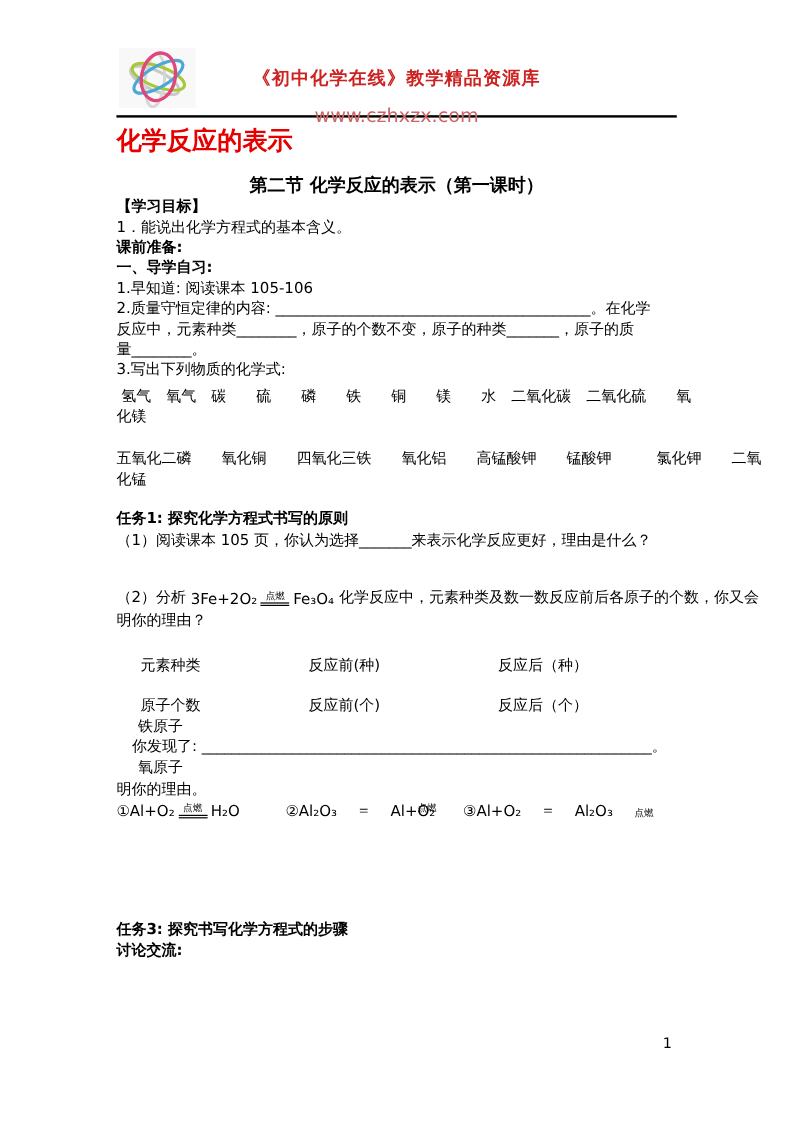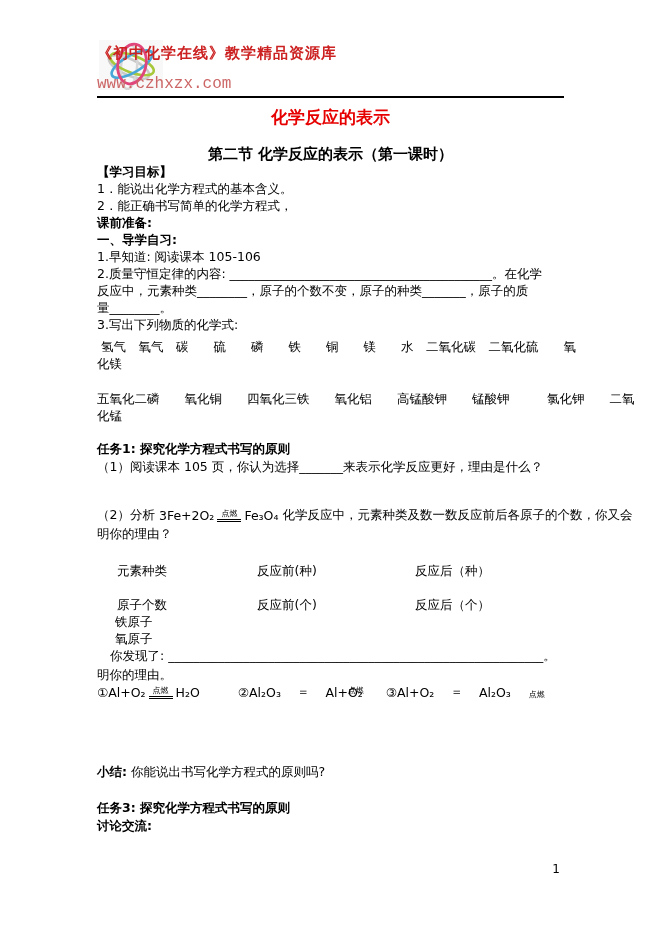--- a/index.html
+++ b/index.html
@@ -4,26 +4,26 @@
 <style>
   html,body{margin:0;padding:0;background:#ffffff;}
   .page{
     width:661px;height:935px;position:relative;background:#ffffff;
     font-family:"DejaVu Sans",sans-serif;color:#000;overflow:hidden;
   }
   .content{padding:0 97px;position:relative;}
   
   .header{position:relative;height:54px;margin-top:40px;}
   .logo{position:absolute;left:2px;top:0;width:64px;height:50px;background:#f8f8f8;}
-  .banner{position:absolute;left:0;right:0;top:4px;text-align:left;font-family:Liberation Mono, monospace;}
+  .banner{position:absolute;left:0;right:0;top:16px;text-align:center;}
   .banner-title{font-size:15px;font-weight:bold;letter-spacing:1px;}
   .banner-url{font-size:16px;margin-top:12px;}
   .hrule{border:none;border-top:2px solid #000;margin:2px 0 0 0;}
   
-  .doc-title{text-align:center;font-size:17px;font-weight:bold;margin-top:7px;height:24px;line-height:24px;}
+  .doc-title{font-size:21px;font-weight:bold;margin-top:7px;height:24px;line-height:24px;}
   .doc-subtitle{text-align:center;font-size:15px;font-weight:bold;height:18px;line-height:18px;margin-top:16px;}
   
   .ln{font-size:12.5px;line-height:17px;height:17px;white-space:pre;overflow:visible;}
   .b{font-weight:bold;}
   .sp{width:100%;}
   
   .cond{display:inline-flex;flex-direction:column;align-items:center;margin:0 3px;vertical-align:middle;}
   .cond .txt{font-size:8px;line-height:9px;}
   .cond .bar{width:24px;border-top:3px double #000;margin-top:1px;}
   .eqline{display:flex;align-items:center;height:20px;font-size:12.5px;white-space:pre;}
@@ -64,21 +64,20 @@
         <div class="banner-url" style="color:#cc6666;">www.czhxzx.com</div>
       </div>
     </div>
     <hr class="hrule">
 
     <div class="doc-title" style="color:#e60000;">化学反应的表示</div>
     <div class="doc-subtitle">第二节 化学反应的表示（第一课时）</div>
 
     <div class="ln b">【学习目标】</div>
     <div class="ln">1．能说出化学方程式的基本含义。</div>
-    <div class="ln">2．能正确书写简单的化学方程式，</div>
 
     <div class="ln b">课前准备:</div>
     <div class="ln b">一、导学自习:</div>
     <div class="ln">1.早知道: 阅读课本 105-106</div>
     <div class="ln">2.质量守恒定律的内容: __________________________________________。在化学</div>
     <div class="ln">反应中，元素种类________，原子的个数不变，原子的种类_______，原子的质</div>
     <div class="ln">量________。</div>
     <div class="ln">3.写出下列物质的化学式:</div>
 
     <div class="sp" style="height:5px;"></div>
@@ -111,22 +110,22 @@
       <span class="tc2">反应前(种)</span>
       <span>反应后（种）</span>
     </div>
     <div class="sp" style="height:17px;"></div>
     <div class="trow ln">
       <span class="tc1">原子个数</span>
       <span class="tc2">反应前(个)</span>
       <span>反应后（个）</span>
     </div>
     <div class="ln indent1">铁原子</div>
+    <div class="ln indent2">你发现了: ____________________________________________________________。</div>
     <div class="ln indent1">氧原子</div>
-    <div class="ln indent2">你发现了: ____________________________________________________________。</div>
 
     <div class="sp" style="height:2px;"></div>
     <div class="ln">明你的理由。</div>
     <div class="eqs-row">
       <span>①</span>
       <span>Al+O₂</span>
       <span class="cond">
         <span class="txt">点燃</span>
         <span class="bar"></span>
       </span>
@@ -139,22 +138,21 @@
       <span class="cond-overlap">点燃</span>
       <span class="gap-b"></span>
       <span>③</span>
       <span>Al+O₂</span>
       <span class="eqsign">＝</span>
       <span>Al₂O₃</span>
       <span class="cond-small">点燃</span>
     </div>
 
     <div class="sp" style="height:62px;"></div>
-    <div class="ln"><span class="b">小结:</span><span> 你能说出书写化学方程式的原则吗?</span></div>
 
     <div class="sp" style="height:19px;"></div>
-    <div class="ln b" style="height:18px;line-height:18px;">任务3: 探究化学方程式书写的原则</div>
+    <div class="ln b" style="height:18px;line-height:18px;">任务3: 探究书写化学方程式的步骤</div>
     <div class="ln b">讨论交流:</div>
 
   </div>
 
   <div class="page-number">1</div>
 </div>
 
 </body></html>

